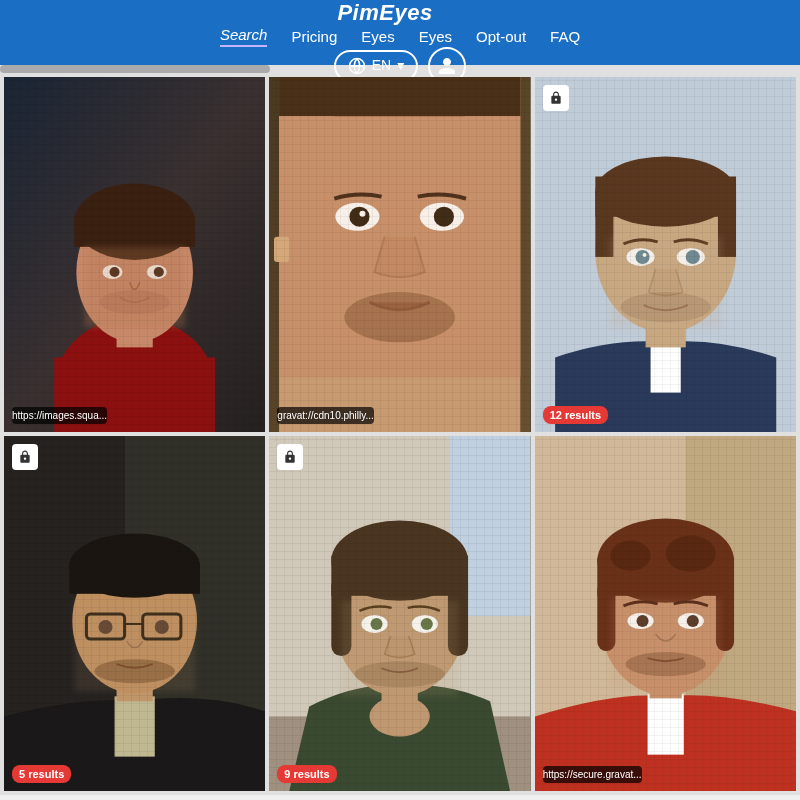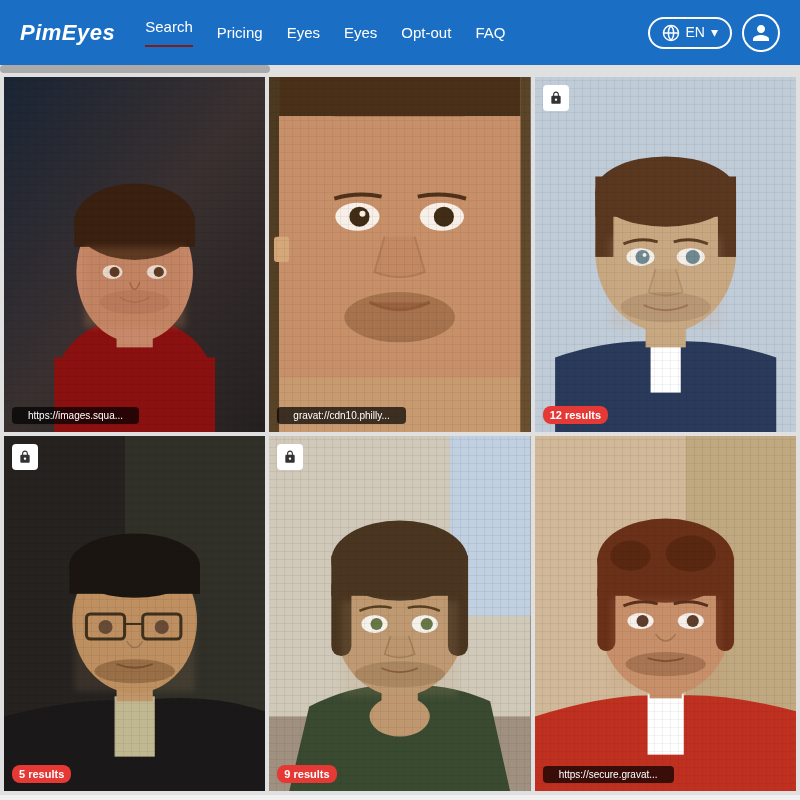--- a/index.html
+++ b/index.html
@@ -6,20 +6,21 @@
     body { font-family: Arial, sans-serif; background: #f0f0f0; width: 800px; height: 800px; overflow: hidden; }
 
     
     .header {
       background: #1a6fc4;
       display: flex;
       align-items: center;
       padding: 0 20px;
       height: 65px;
       position: relative;
+      flex-direction: column;
     }
     .logo {
       font-size: 22px;
       font-weight: bold;
       color: white;
       font-style: italic;
       margin-right: 30px;
       letter-spacing: 0.5px;
     }
     .logo span:first-child { color: white; }
@@ -29,22 +30,23 @@
       gap: 24px;
       flex: 1;
     }
     .nav a {
       color: white;
       text-decoration: none;
       font-size: 15px;
       cursor: pointer;
     }
     .nav a.active {
-      border-bottom: 2px solid #7f1d1d;
-      padding-bottom: 10px;
+      border-bottom: 2px solid #c4b5fd;
+      padding-bottom: 2px;
+      font-style: italic;
     }
     .header-right {
       display: flex;
       align-items: center;
       gap: 10px;
     }
     .lang-btn {
       display: flex;
       align-items: flex-start;
       gap: 6px;
@@ -141,21 +143,21 @@
       font-weight: bold;
       z-index: 10;
     }
     .url-badge {
       position: absolute;
       bottom: 8px;
       left: 8px;
       background: rgba(0,0,0,0.7);
       color: white;
       font-size: 10px;
-      padding: 3px 16px;
+      padding: 3px 0;
       border-radius: 4px;
       z-index: 10;
     }
     .lock-icon {
       position: absolute;
       top: 8px;
       left: 8px;
       background: white;
       border-radius: 4px;
       width: 26px;

